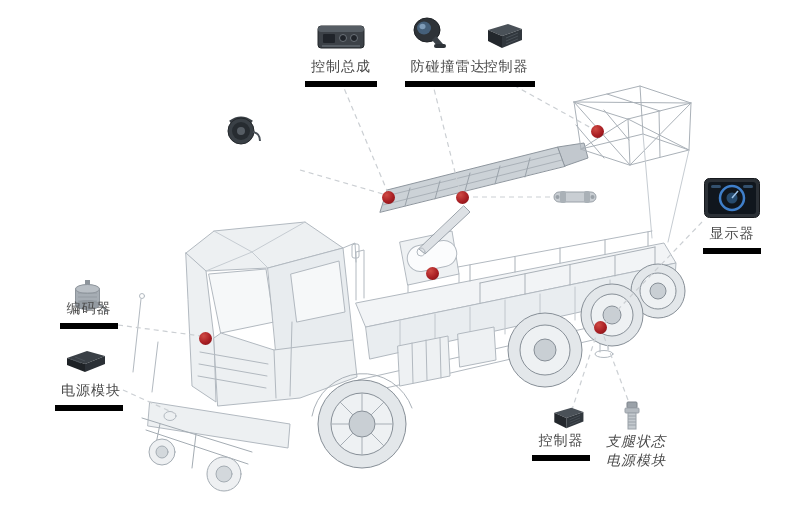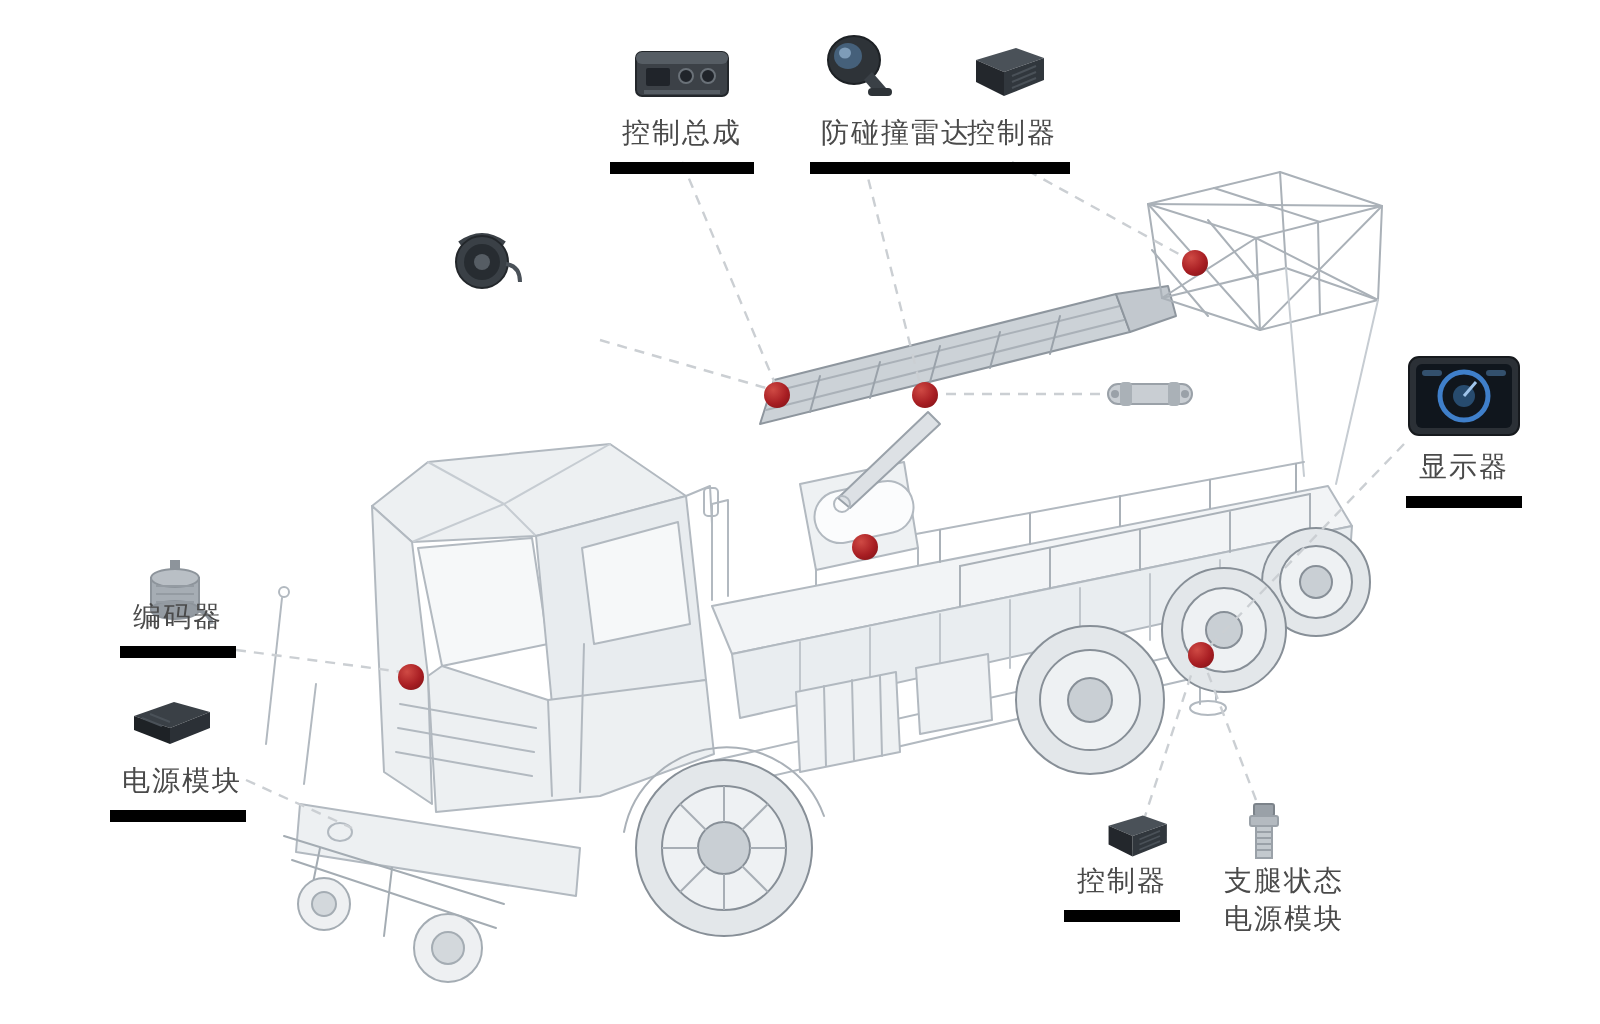--- a/index.html
+++ b/index.html
@@ -7,21 +7,21 @@
               font-family:"DejaVu Sans","Liberation Sans",sans-serif; }
   #stage { position:relative; width:800px; height:512px; background:#ffffff; }
   #bg { position:absolute; left:0; top:0; }
   .c-label {
     position:absolute;
     font-size:14px; color:#4a4a4a; letter-spacing:1px;
     text-align:center; white-space:nowrap;
     padding:2px 2px 5px 2px;
     border-bottom:6px solid #000000;
   }
-  .c-label.two-line { white-space:normal; line-height:19px; border-bottom:none; text-align:right; }
+  .c-label.two-line { white-space:normal; line-height:19px; border-bottom:none; text-align:left;font-style:italic; }
   .marker {
     position:absolute; width:13px; height:13px; border-radius:50%;
     margin-left:-6.5px; margin-top:-6.5px;
     background:radial-gradient(circle at 35% 30%, #cf4a44 0%, #a81e23 55%, #7a1014 100%);
   }
   .icon-box { position:absolute; }
   .icon-box svg { display:block; }
 </style>
 </head>
 <body>

